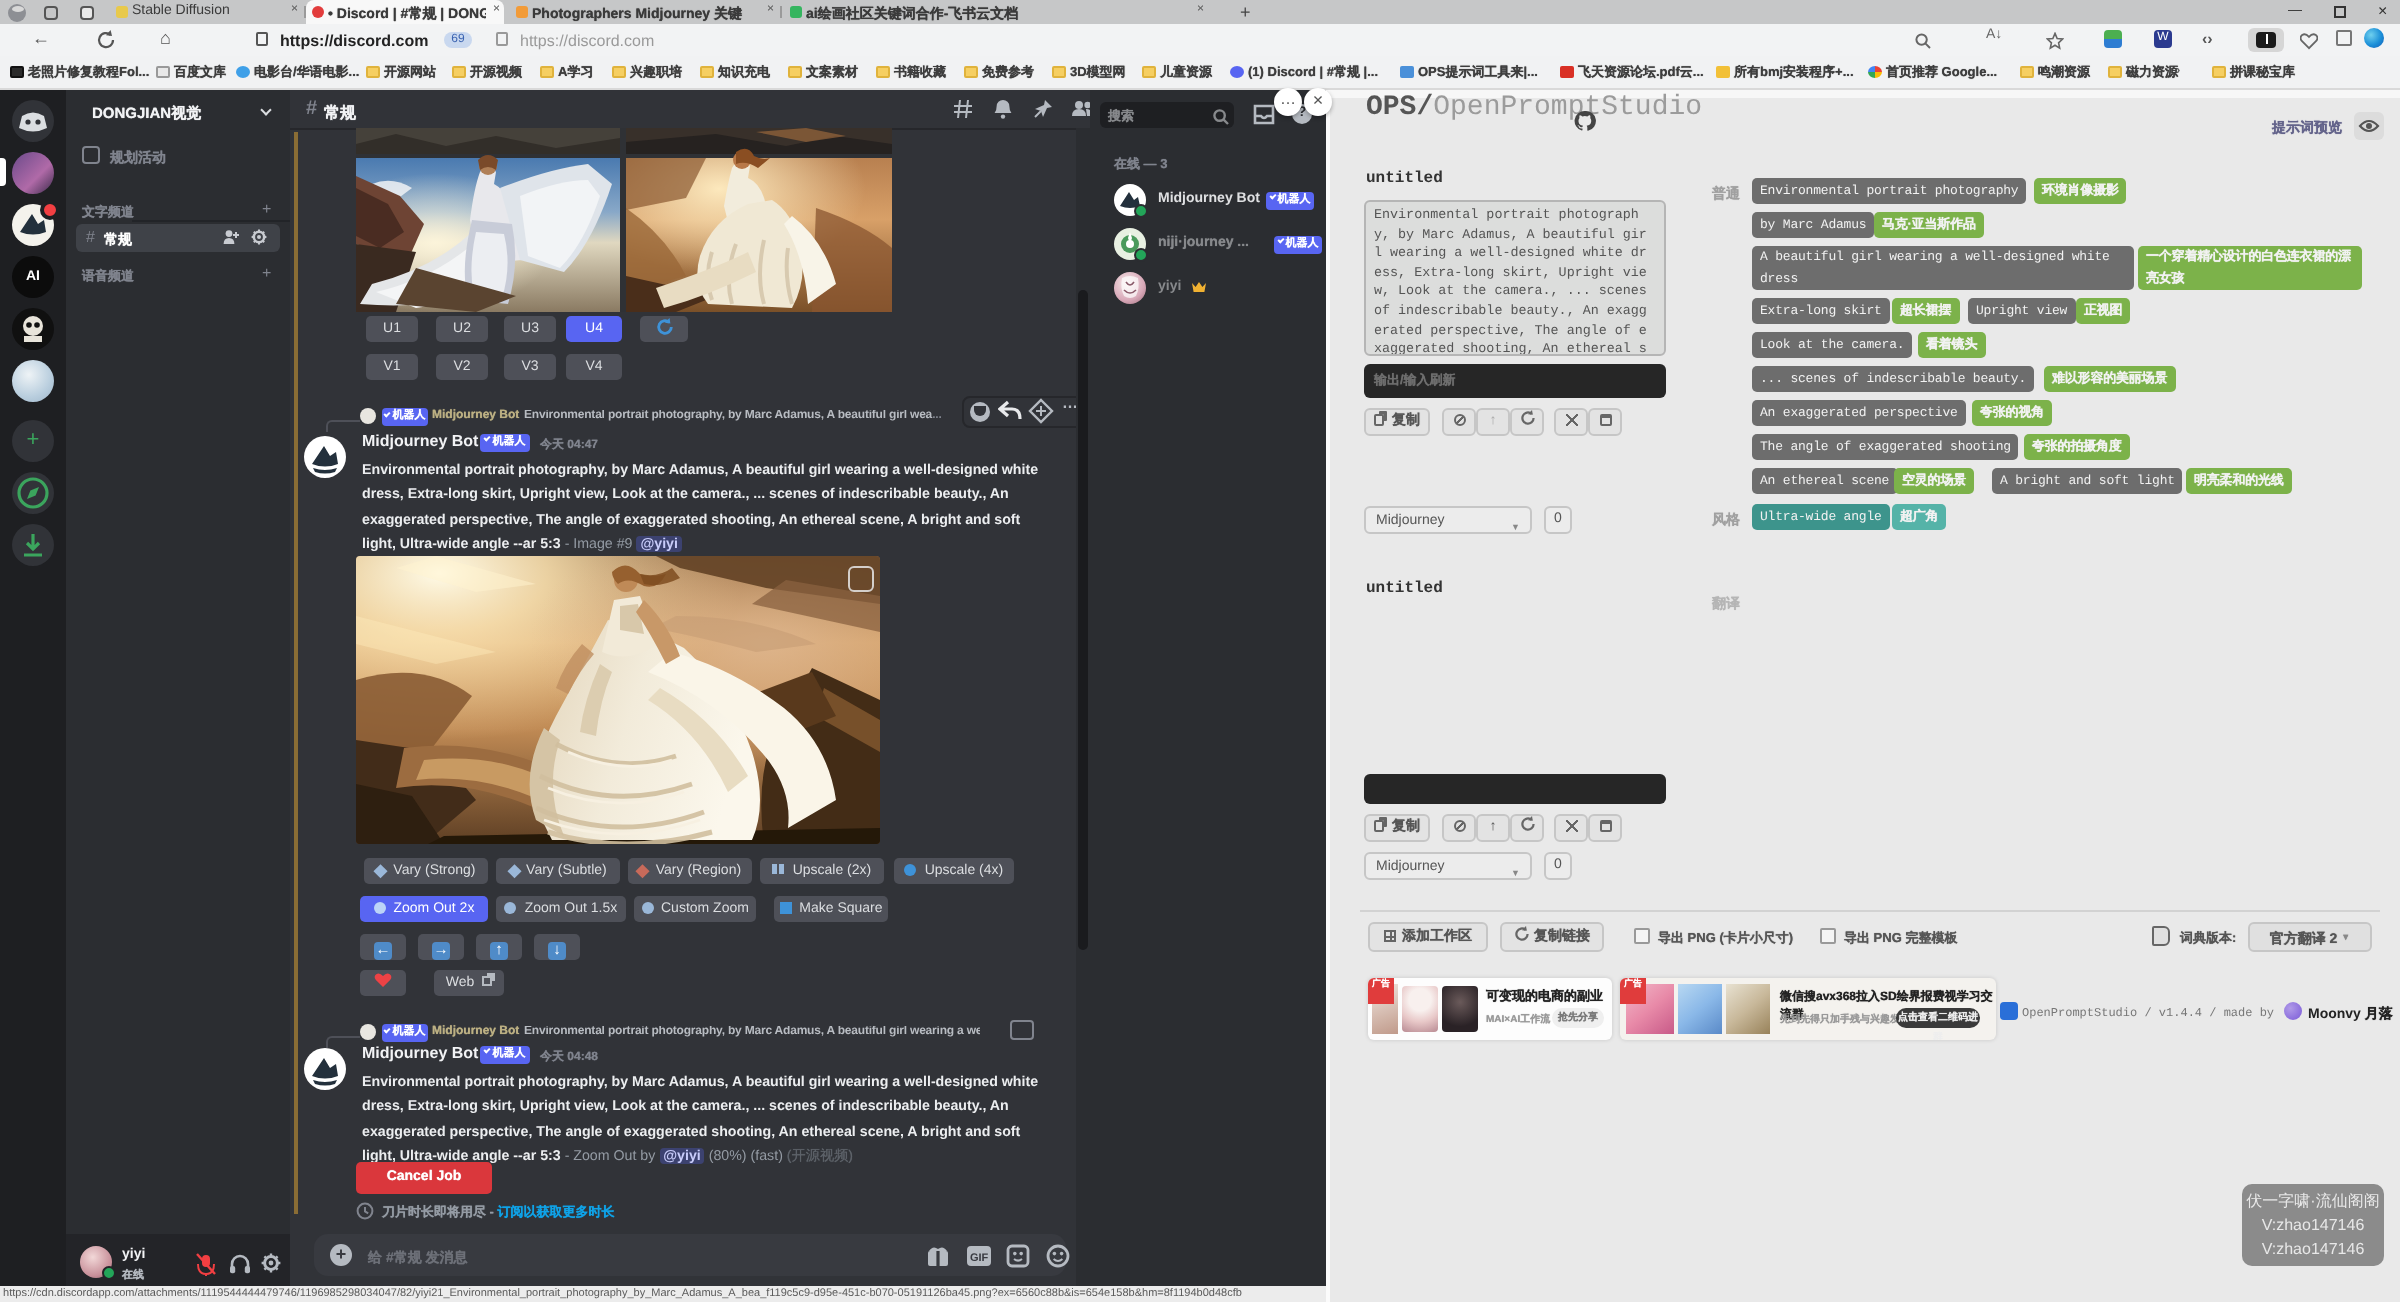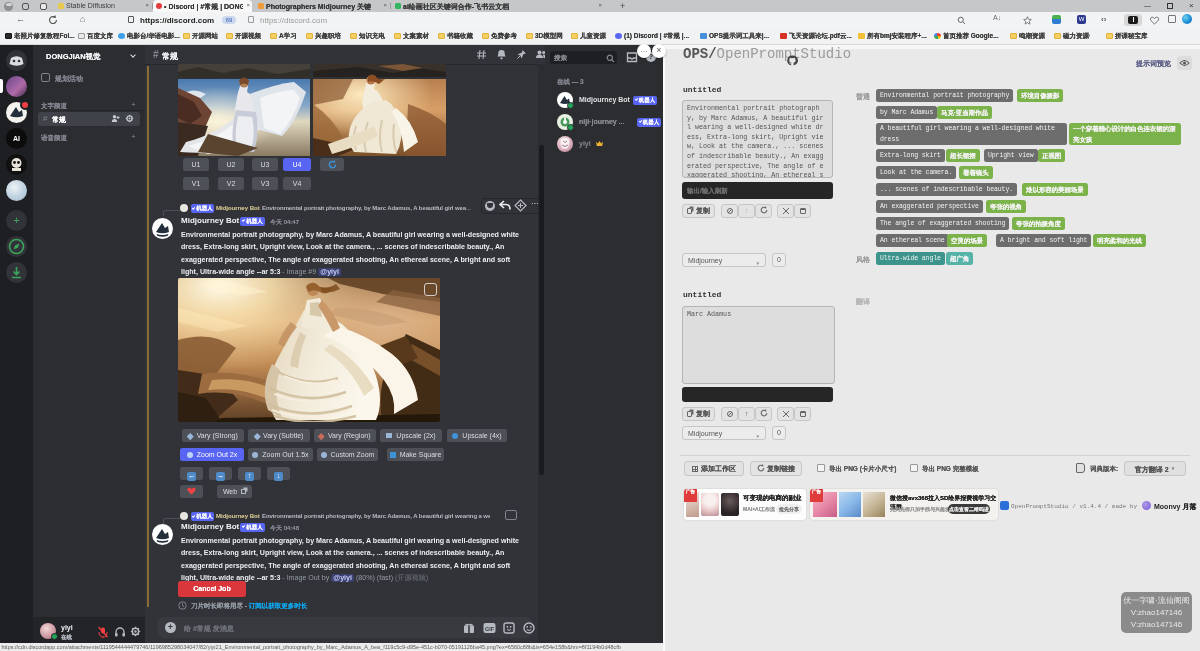--- a/index.html
+++ b/index.html
@@ -460,21 +460,21 @@
           <path d="M4.5 16 q6 2 12 0 l-1 2 q-5 1.5 -10 0z" fill="#23303c"></path>
         </svg>
  </div>
  <div class="abs" style="left:36px;top:477px;font-size:8px;color:#f2f3f5;font-weight:bold">Midjourney Bot</div>
  <div class="abs" style="left:95px;top:477.5px;width:25px;height:9px;background:#5865f2;border-radius:2px;color:#fff;font-size:5.5px;line-height:9px;text-align:center"><i class="chk"></i><span class="cjk">机器人</span></div>
  <div class="abs cjk" style="left:125px;top:479px;font-size:6px;color:#80848e">今天 04:48</div>
  <div class="abs" style="left:36px;top:490px;width:345px;font-size:7.1px;letter-spacing:0px;line-height:12.4px;color:#eceef0;font-weight:bold;white-space:nowrap">
    Environmental portrait photography, by Marc Adamus, A beautiful girl wearing a well-designed white<br>
    dress, Extra-long skirt, Upright view, Look at the camera., ... scenes of indescribable beauty., An<br>
    exaggerated perspective, The angle of exaggerated shooting, An ethereal scene, A bright and soft<br>
-   light, Ultra-wide angle --ar 5:3 <span style="color:#949ba4;font-weight:normal">- Image Out by</span> <span style="background:#3c4270;color:#c9cdfb;border-radius:2px;padding:0 2px">@yiyi</span> <span style="color:#949ba4;font-weight:normal">(80%) (fast)</span> <span style="color:#5d6269;font-weight:normal" class="cjk">(开源视频)</span>
+   light, Ultra-wide angle --ar 5:3 <span style="color:#949ba4;font-weight:normal">- Zoom Out by</span> <span style="background:#3c4270;color:#c9cdfb;border-radius:2px;padding:0 2px">@yiyi</span> <span style="color:#949ba4;font-weight:normal">(80%) (fast)</span> <span style="color:#5d6269;font-weight:normal" class="cjk">(开源视频)</span>
  </div>
  <div class="abs cjk" style="left:33px;top:536px;width:68px;height:16px;background:#da373c;border-radius:2.5px;color:#fff;font-size:7px;font-weight:bold;text-align:center;line-height:16px">Cancel Job</div>
  <svg class="abs" style="left:33px;top:556px" width="9" height="9" viewBox="0 0 9 9">
         <circle cx="4.5" cy="4.5" r="3.7" fill="none" stroke="#80848e" stroke-width="1"></circle>
         <path d="M4.5 2.5 v2.2 l1.6 1" stroke="#80848e" stroke-width="1" fill="none"></path>
       </svg>
  <div class="abs cjk" style="left:46px;top:557px;font-size:6.5px;color:#949ba4">刀片时长即将用尽 - <span style="color:#0fa3e8">订阅以获取更多时长</span></div>
 
  <div class="abs" style="left:12px;top:572px;width:376px;height:21px;background:#383a40;border-radius:7px"></div>
  <div class="abs" style="left:20px;top:577px;width:11px;height:11px;border-radius:50%;background:#b5bac1;color:#383a40;font-size:9px;font-weight:bold;text-align:center;line-height:10.5px">+</div>
@@ -592,21 +592,20 @@
  <div class="tag tdark" style="left:211px;top:189px">An ethereal scene</div>
  <div class="tag tgreen cjk" style="left:282px;top:189px;font-family:'Liberation Sans';font-size:6.5px">空灵的场景</div>
  <div class="tag tdark" style="left:331px;top:189px">A bright and soft light</div>
  <div class="tag tgreen cjk" style="left:428px;top:189px;font-family:'Liberation Sans';font-size:6.5px">明亮柔和的光线</div>
  <div class="abs cjk" style="left:191px;top:210px;font-size:7px;color:#a0a0a0">风格</div>
  <div class="tag" style="left:211px;top:207px;background:#3d948c">Ultra-wide angle</div>
  <div class="tag cjk" style="left:281px;top:207px;background:#55b3a8;font-family:'Liberation Sans';font-size:6.5px">超广角</div>
 
  <div class="abs mono" style="left:18px;top:245px;font-size:8px;color:#333;font-weight:bold">untitled</div>
  <div class="abs cjk" style="left:191px;top:252px;font-size:7px;color:#b5b5b5">翻译</div>
- <div class="abs mono" style="left:17px;top:261px;width:153px;height:78px;background:#dcdddc;border:1px solid #b5b5b5;border-radius:3px;color:#555;font-size:6.7px;line-height:9.6px;padding:3px 4px">Marc Adamus</div>
  <div class="abs" style="left:17px;top:342px;width:151px;height:15px;background:#262626;border-radius:3px"></div>
  <div class="opsbtn cjk" style="left:17px;top:362px;width:33px"><i class="cpy"></i> 复制</div>
  <div class="opsbtn" style="left:56px;top:362px;width:17px"><i class="ban"></i></div>
  <div class="opsbtn" style="left:73px;top:362px;width:17px">↑</div>
  <div class="opsbtn" style="left:90px;top:362px;width:17px"><svg width="8" height="8" viewBox="0 0 10 10" style="vertical-align:-1px">
           <path d="M8.5 5 a3.5 3.5 0 1 1 -1.2 -2.6" fill="none" stroke="#666" stroke-width="1.4"></path>
           <path d="M7.5 0 L8 3 L5 2.6z" fill="#666"></path>
         </svg></div>
  <div class="opsbtn" style="left:112px;top:362px;width:17px"><i class="shuf"></i></div>
  <div class="opsbtn" style="left:129px;top:362px;width:17px"><i class="sav"></i></div>

